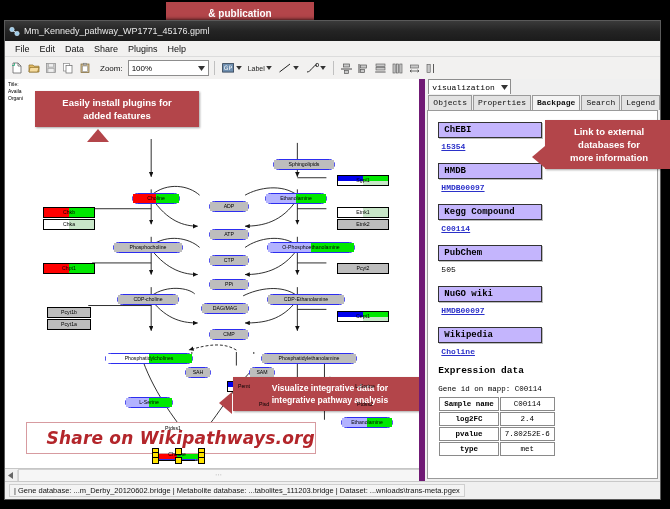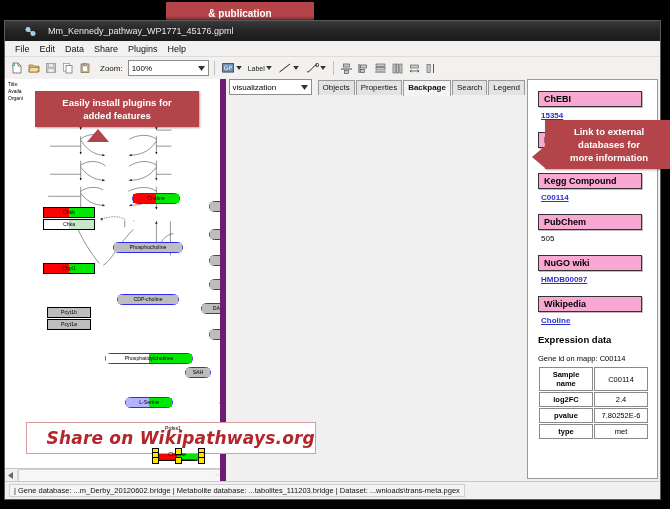--- a/index.html
+++ b/index.html
@@ -3,21 +3,21 @@
 <meta charset="utf-8">
 <style>
   html,body{margin:0;padding:0;background:#000;}
   body{width:670px;height:509px;overflow:hidden;font-family:"Liberation Sans",sans-serif;}
   .stage{position:relative;width:670px;height:509px;background:#000;}
 
   
   .window{position:absolute;left:4px;top:20px;width:655px;height:478px;background:#f0f0f0;
           border:1px solid #5a5a5a;box-shadow:0 0 4px #000;}
   .titlebar{height:20px;background:linear-gradient(180deg,#3a3a3a 0%,#242424 50%,#1b1b1b 100%);
-            display:flex;align-items:center;padding:0 20px;color:#fff;font-size:9px;gap:8px;}
+            display:flex;align-items:center;padding:0 4px;color:#fff;font-size:9px;}
   .titlebar .tb-icon{width:11px;height:11px;margin-right:4px;position:relative;}
   .titlebar .tb-icon svg{display:block;}
   .tb-title{font-size:9px;color:#e9e9e9;white-space:nowrap;overflow:hidden;text-overflow:clip;}
 
   
   .menubar{height:15px;background:#f2f1f0;border-bottom:1px solid #dcdcdc;display:flex;align-items:center;
            padding-left:5px;font-size:9px;color:#111;}
   .menubar .mi{padding:0 5px;cursor:default;}
 
   
@@ -27,31 +27,31 @@
   .tb-sep{width:1px;height:14px;background:#c0c0c0;margin:0 3px;}
   .zoom-label{font-size:8px;color:#111;margin:0 3px 0 6px;}
   .zoom-combo{width:76px;height:14px;background:#fff;border:1px solid #8d8d8d;display:flex;align-items:center;
               justify-content:space-between;font-size:8px;padding-left:3px;}
   .combo-arrow{width:12px;height:12px;display:flex;align-items:center;justify-content:center;}
   .pick{height:15px;display:flex;align-items:center;gap:1px;padding:0 2px;font-size:7px;color:#222;}
 
   
   .body-area{position:absolute;left:0;top:58px;right:0;bottom:18px;display:flex;}
   .canvas-pane{position:relative;width:428px;background:#fff;border-right:6px solid #701a75;overflow:hidden;}
-  .side-pane{flex:1;background:#f0f0f0;position:relative;display:flex;}
+  .side-pane{flex:1;background:#f0f0f0;position:relative;display:flex;flex-direction:column;font-family:Liberation Mono, monospace;}
 
   
   .tabrow{display:flex;align-items:flex-end;height:16px;padding-left:3px;gap:1px;background:#f0f0f0;}
   .tab{font-size:8px;padding:2px 4px 2px 4px;border:1px solid #9a9a9a;border-bottom:none;background:#e3e3e3;
        color:#111;line-height:10px;}
   .tab.active{background:#f4f4f4;font-weight:bold;padding-bottom:3px;margin-bottom:-1px;}
   .side-content{flex:1;margin:0 2px 2px 2px;background:#fff;border:1px solid #9a9a9a;position:relative;overflow:hidden;}
   .side-inner{padding:8px 8px 4px 10px;}
 
-  .dbhead{display:inline-block;min-width:92px;border:1px solid #333;background:#f9a8d4;font-size:9px;
+  .dbhead{display:inline-block;min-width:92px;border:1px solid #333;background:#c4b5fd;font-size:9px;
           font-weight:bold;padding:2px 5px;color:#000;box-shadow:1px 1px 0 #bdbdbd;}
   .dblink{font-size:8px;color:#2b31c9;text-decoration:underline;margin:4px 0 9px 3px;display:block;font-weight:bold;}
   .dbtext{font-size:8px;color:#000;margin:4px 0 9px 3px;display:block;}
   .exprhead{font-size:9.5px;font-weight:bold;color:#000;margin:4px 0 9px 0;}
   .geneid{font-size:7.5px;color:#000;margin-bottom:3px;}
   table.expr{border-collapse:separate;border-spacing:1px;font-size:7.5px;}
   table.expr td{border:1px solid #8a8a8a;padding:2px 4px;text-align:center;background:#fff;color:#000;min-width:44px;}
   table.expr td.k{font-weight:bold;}
 
   

